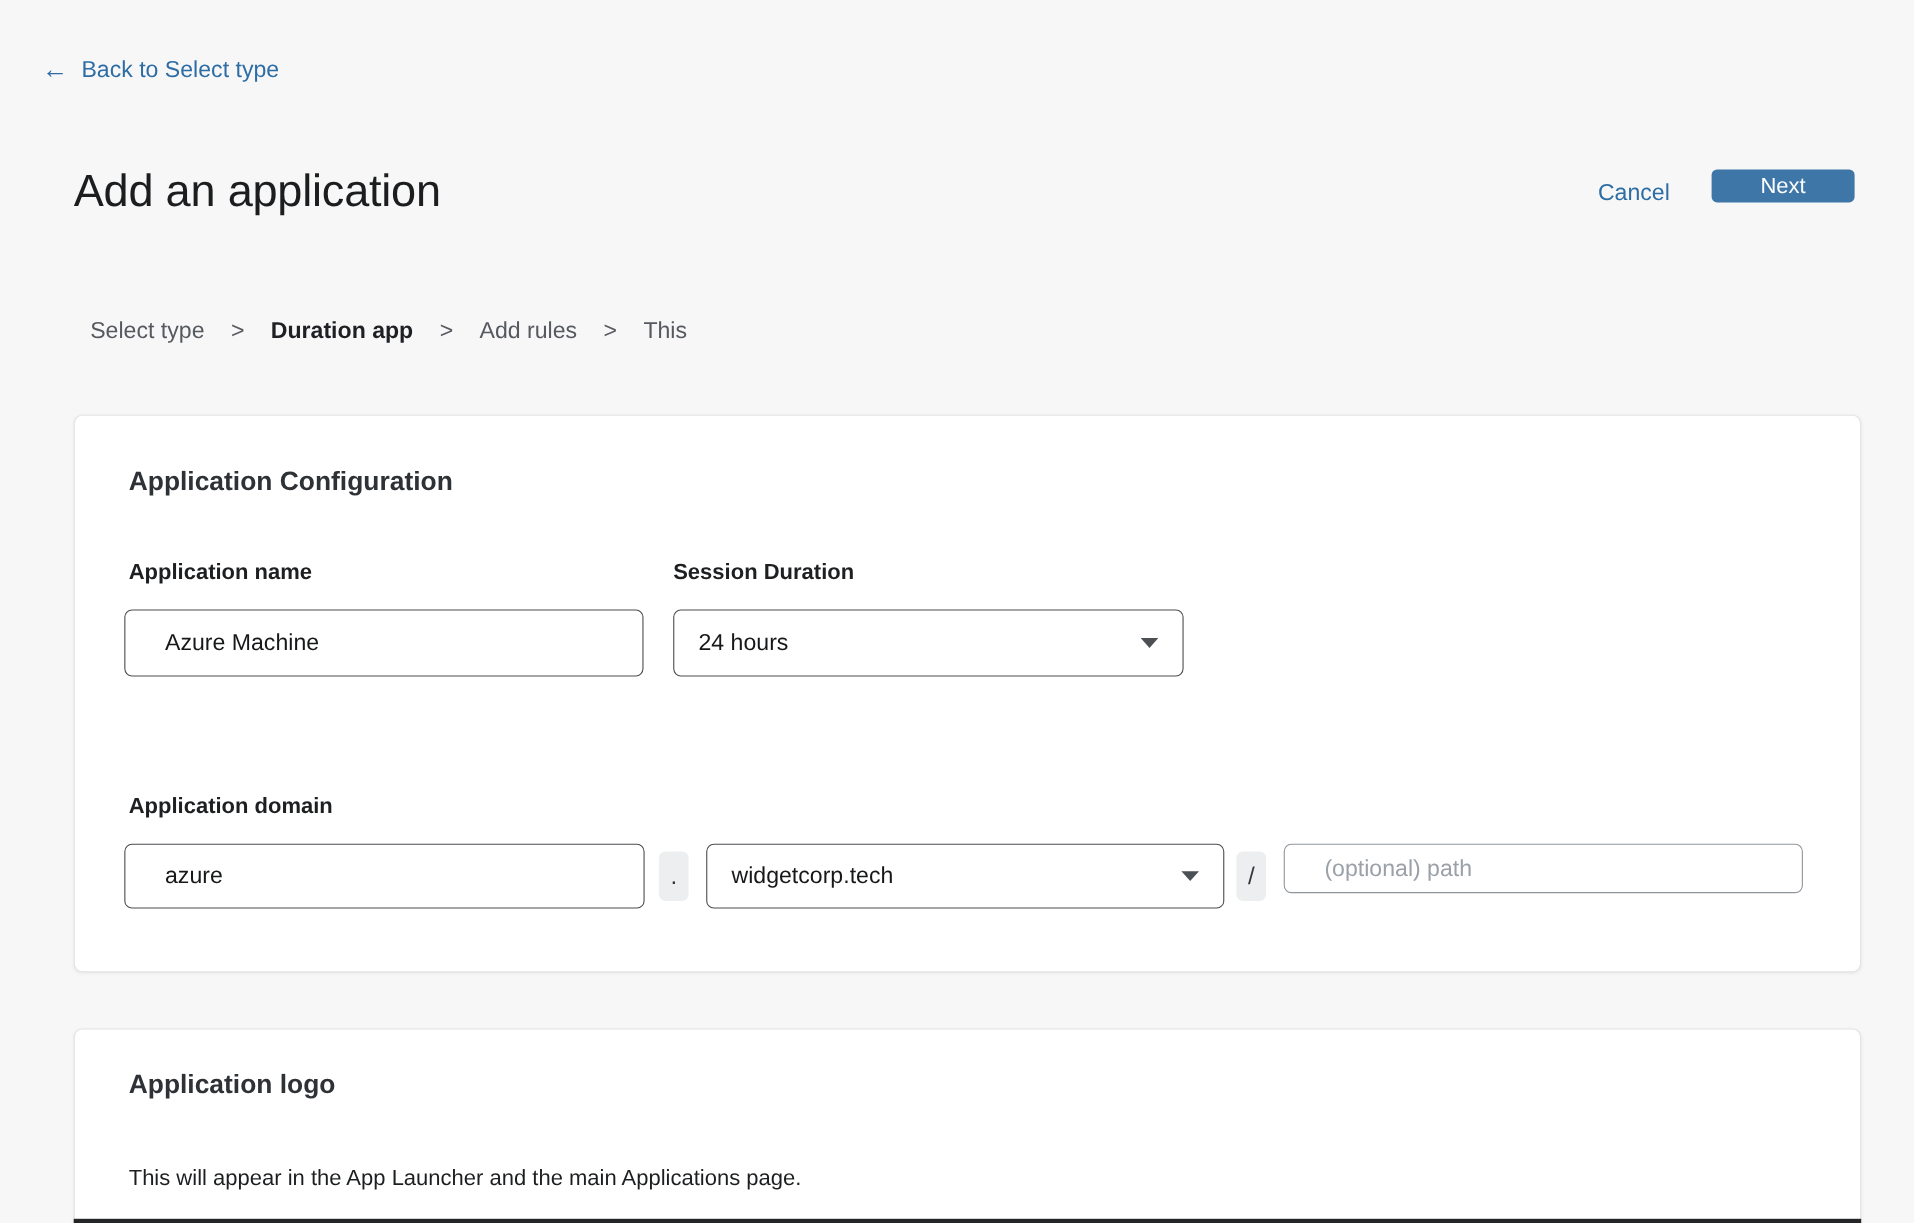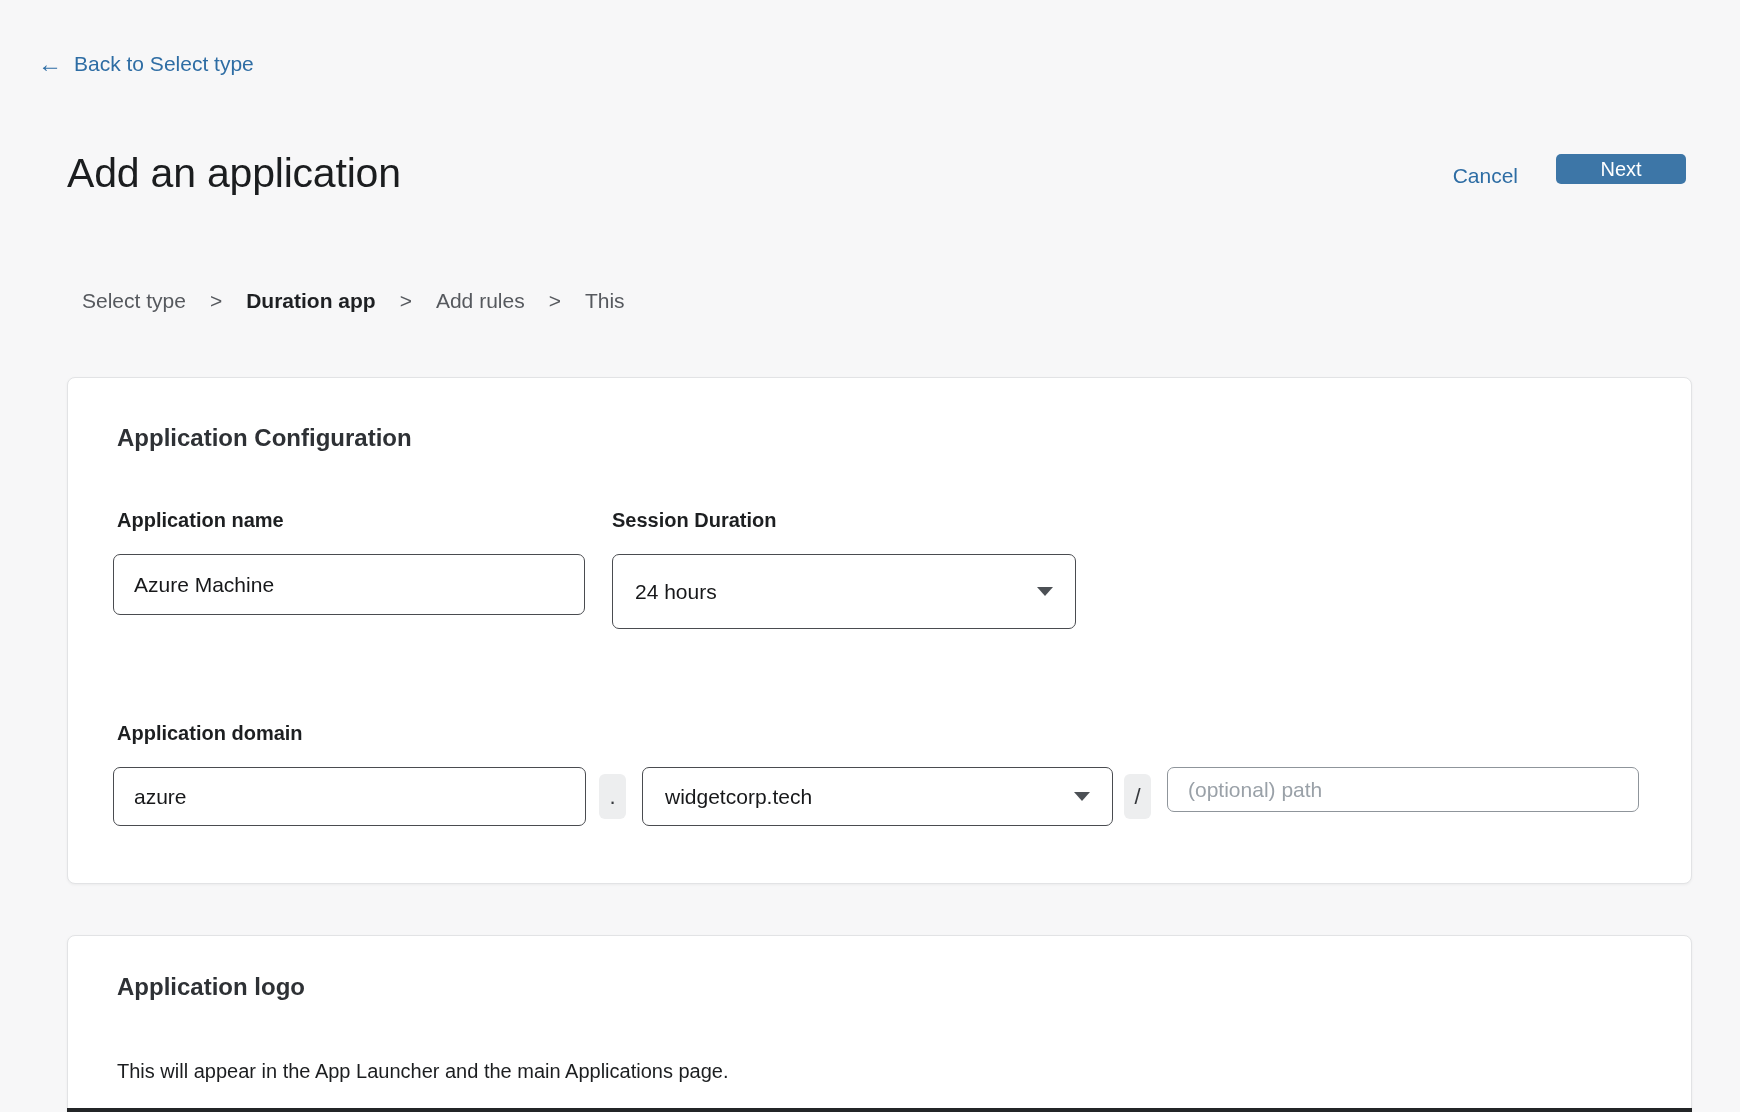--- a/index.html
+++ b/index.html
@@ -61,32 +61,32 @@
     position: absolute; font-size: 20px; font-weight: 700; color: #1d1f21;
   }
   .lbl-app-name { left: 49px; top: 131px; }
   .lbl-session  { left: 544px; top: 131px; }
   .lbl-domain   { left: 49px; top: 344px; }
 
   .text-input {
     position: absolute; height: 61px;
     border: 1.5px solid #4a4c50; border-radius: 7px;
     font-family: inherit; font-size: 21px; color: #17181a;
-    padding: 0 20px; background: #fff; outline: none;
+    padding: 0 36px; background: #fff; outline: none;
   }
   .inp-app-name { left: 45px; top: 176px; width: 472px; }
   .inp-subdomain { left: 45px; top: 389px; width: 473px; height: 59px; }
   .inp-path {
     left: 1099px; top: 389px; width: 472px; height: 45px;
     border-color: #8f959b;
   }
   .inp-path::placeholder { color: #9aa1a8; opacity: 1; }
 
   .select {
-    position: absolute; height: 75px;
+    position: absolute; height: 61px;
     border: 1.5px solid #4a4c50; border-radius: 7px; background: #fff;
     display: flex; align-items: center; justify-content: space-between;
     padding: 0 22px; font-size: 21px; color: #17181a; cursor: pointer;
   }
   .sel-session { left: 544px; top: 176px; width: 464px; }
   .sel-domain  { left: 574px; top: 389px; width: 471px; height: 59px; gap: 24px; }
   .caret {
     width: 0; height: 0;
     border-left: 8px solid transparent; border-right: 8px solid transparent;
     border-top: 9px solid #4c5055;

